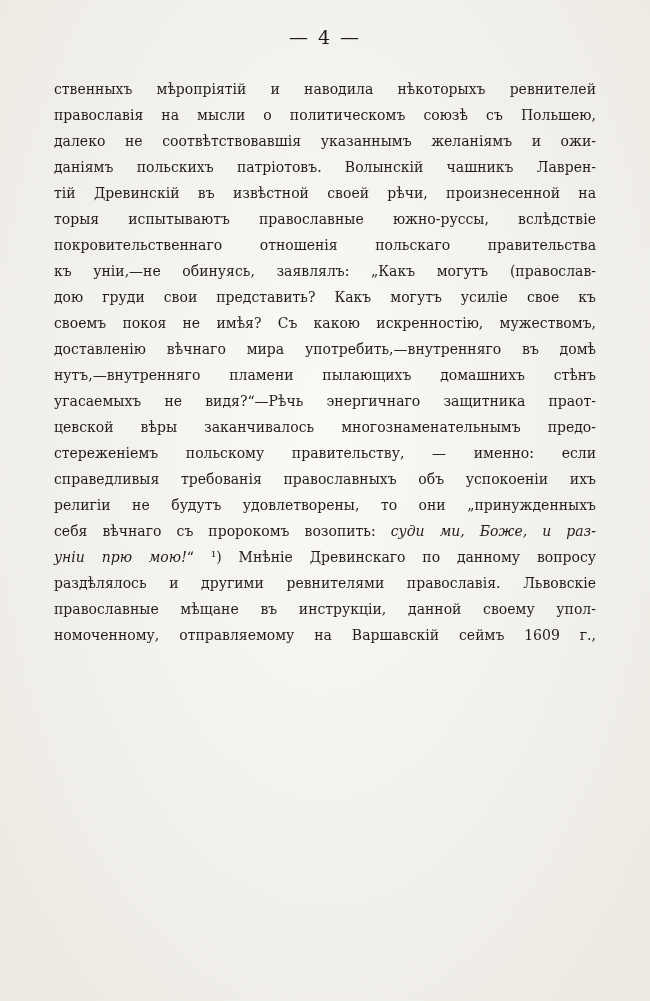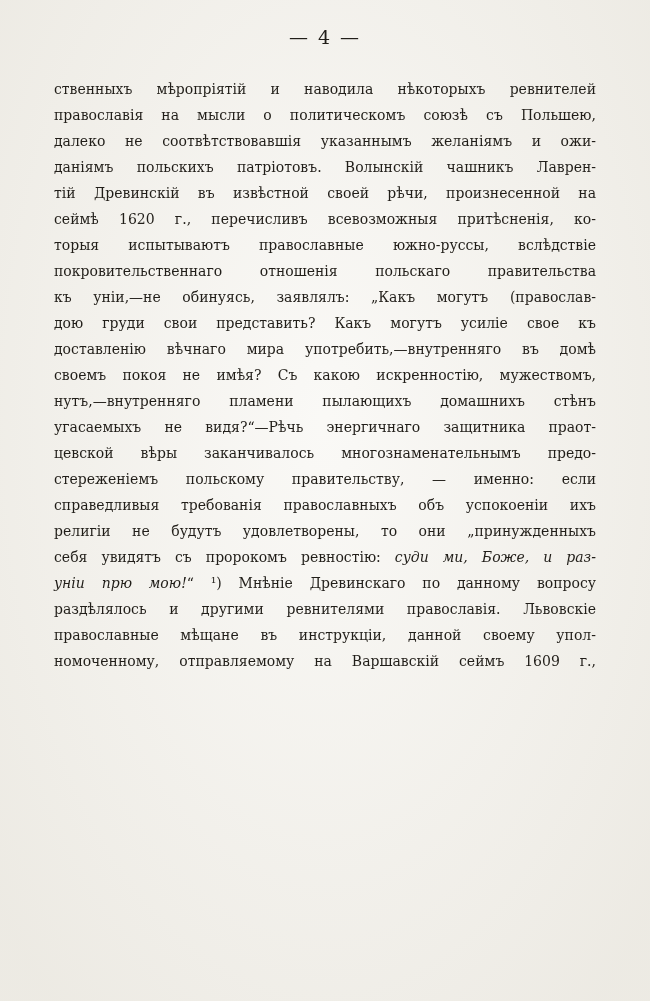--- a/index.html
+++ b/index.html
@@ -42,33 +42,32 @@
 <div class="page">
 
   <div class="page-number">— 4 —</div>
 
   <div class="body-text">
       <div class="line"><span>ственныхъ мѣропріятій и наводила нѣкоторыхъ ревнителей</span></div>
       <div class="line"><span>православія на мысли о политическомъ союзѣ съ Польшею,</span></div>
       <div class="line"><span>далеко не соотвѣтствовавшія указаннымъ желаніямъ и ожи-</span></div>
       <div class="line"><span>даніямъ польскихъ патріотовъ. Волынскій чашникъ Лаврен-</span></div>
       <div class="line"><span>тій Древинскій въ извѣстной своей рѣчи, произнесенной на</span></div>
-      <div class="line"><span>сеймѣ 1620 г., перечисливъ всевозможныя притѣсненія, ко-</span></div>
       <div class="line"><span>торыя испытываютъ православные южно-руссы, вслѣдствіе</span></div>
       <div class="line"><span>покровительственнаго отношенія польскаго правительства</span></div>
       <div class="line"><span>къ уніи,—не обинуясь, заявлялъ: „Какъ могутъ (православ-</span></div>
       <div class="line"><span>дою груди свои представить? Какъ могутъ усиліе свое къ</span></div>
+      <div class="line"><span>своемъ покоя не имѣя? Съ какою искренностію, мужествомъ,</span></div>
       <div class="line"><span>доставленію вѣчнаго мира употребить,—внутренняго въ домѣ</span></div>
-      <div class="line"><span>своемъ покоя не имѣя? Съ какою искренностію, мужествомъ,</span></div>
       <div class="line"><span>нутъ,—внутренняго пламени пылающихъ домашнихъ стѣнъ</span></div>
       <div class="line"><span>угасаемыхъ не видя?“—Рѣчь энергичнаго защитника праот-</span></div>
       <div class="line"><span>цевской вѣры заканчивалось многознаменательнымъ предо-</span></div>
       <div class="line"><span>стереженіемъ польскому правительству, — именно: если</span></div>
       <div class="line"><span>справедливыя требованія православныхъ объ успокоеніи ихъ</span></div>
       <div class="line"><span>религіи не будутъ удовлетворены, то они „принужденныхъ</span></div>
-      <div class="line"><span>себя увидятъ съ пророкомъ ревностію: </span><span class="it">суди ми, Боже, и раз-</span></div>
+      <div class="line"><span>себя вѣчнаго съ пророкомъ возопить: </span><span class="it">суди ми, Боже, и раз-</span></div>
       <div class="line"><span class="it">уніи прю мою!</span><span>“ ¹) Мнѣніе Древинскаго по данному вопросу</span></div>
       <div class="line"><span>раздѣлялось и другими ревнителями православія. Львовскіе</span></div>
       <div class="line"><span>православные мѣщане въ инструкціи, данной своему упол-</span></div>
       <div class="line"><span>номоченному, отправляемому на Варшавскій сеймъ 1609 г.,</span></div>
     </div>
 
 </div>
 
 </body></html>

